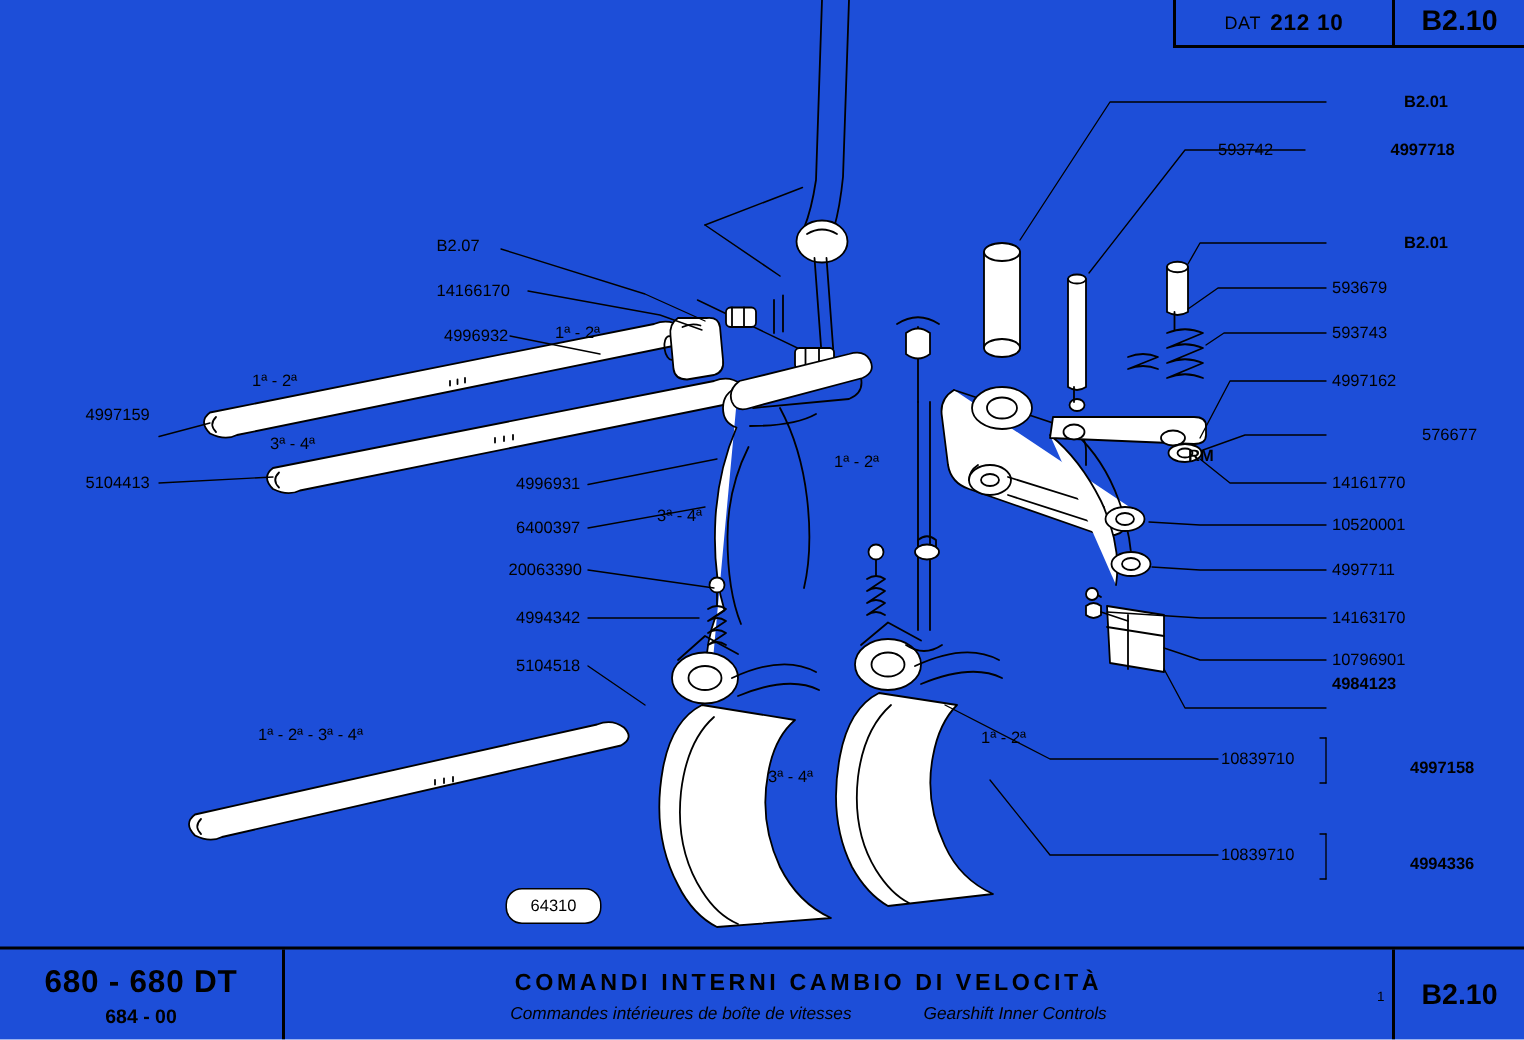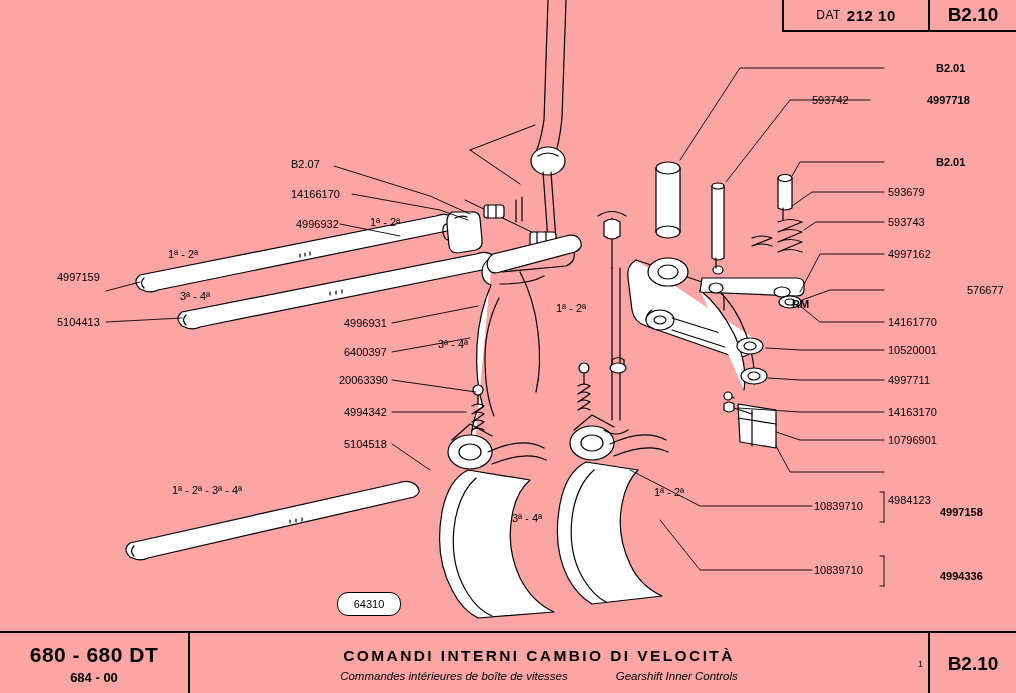--- a/index.html
+++ b/index.html
@@ -4,21 +4,21 @@
 <style>
   html, body {
     margin: 0;
     padding: 0;
     background: #ffffff;
   }
   #page {
     position: relative;
     width: 1016px;
     height: 693px;
-    background: #fca5a5;
+    background: #1d4ed8;
     font-family: "Liberation Sans", sans-serif;
     color: #000000;
     overflow: hidden;
   }
   
   .lbl {
     position: absolute;
     font-size: 11px;
     line-height: 12px;
     white-space: nowrap;
@@ -413,27 +413,27 @@
   <div class="lbl" style="left:344px; top:406px;">4994342</div>
   <div class="lbl" style="left:344px; top:438px;">5104518</div>
 
   <div class="lbl b" style="left:888px; top:62px;">B2.01</div>
   <div class="lbl" style="left:812px; top:94px;">593742</div>
   <div class="lbl b" style="left:879px; top:94px;">4997718</div>
   <div class="lbl b" style="left:888px; top:156px;">B2.01</div>
   <div class="lbl" style="left:888px; top:186px;">593679</div>
   <div class="lbl" style="left:888px; top:216px;">593743</div>
   <div class="lbl" style="left:888px; top:248px;">4997162</div>
-  <div class="lbl" style="left:939px; top:284px;padding-left:28px;">576677</div>
+  <div class="lbl" style="left:920px; top:284px;padding-left:28px;">576677</div>
   <div class="lbl" style="left:888px; top:316px;">14161770</div>
   <div class="lbl" style="left:888px; top:344px;">10520001</div>
   <div class="lbl" style="left:888px; top:374px;">4997711</div>
   <div class="lbl" style="left:888px; top:406px;">14163170</div>
   <div class="lbl" style="left:888px; top:434px;">10796901</div>
-  <div class="lbl" style="left:888px; top:494px;">4984123</div>
+  <div class="lbl" style="left:888px; top:450px;font-weight:bold;">4984123</div>
   <div class="lbl" style="left:814px; top:500px;">10839710</div>
   <div class="lbl b" style="left:892px; top:506px;">4997158</div>
   <div class="lbl" style="left:814px; top:564px;">10839710</div>
   <div class="lbl b" style="left:892px; top:570px;">4994336</div>
 
   <div class="lbl" style="left:370px; top:216px;">1ª - 2ª</div>
   <div class="lbl" style="left:168px; top:248px;">1ª - 2ª</div>
   <div class="lbl" style="left:180px; top:290px;">3ª - 4ª</div>
   <div class="lbl" style="left:556px; top:302px;">1ª - 2ª</div>
   <div class="lbl" style="left:438px; top:338px;">3ª - 4ª</div>

